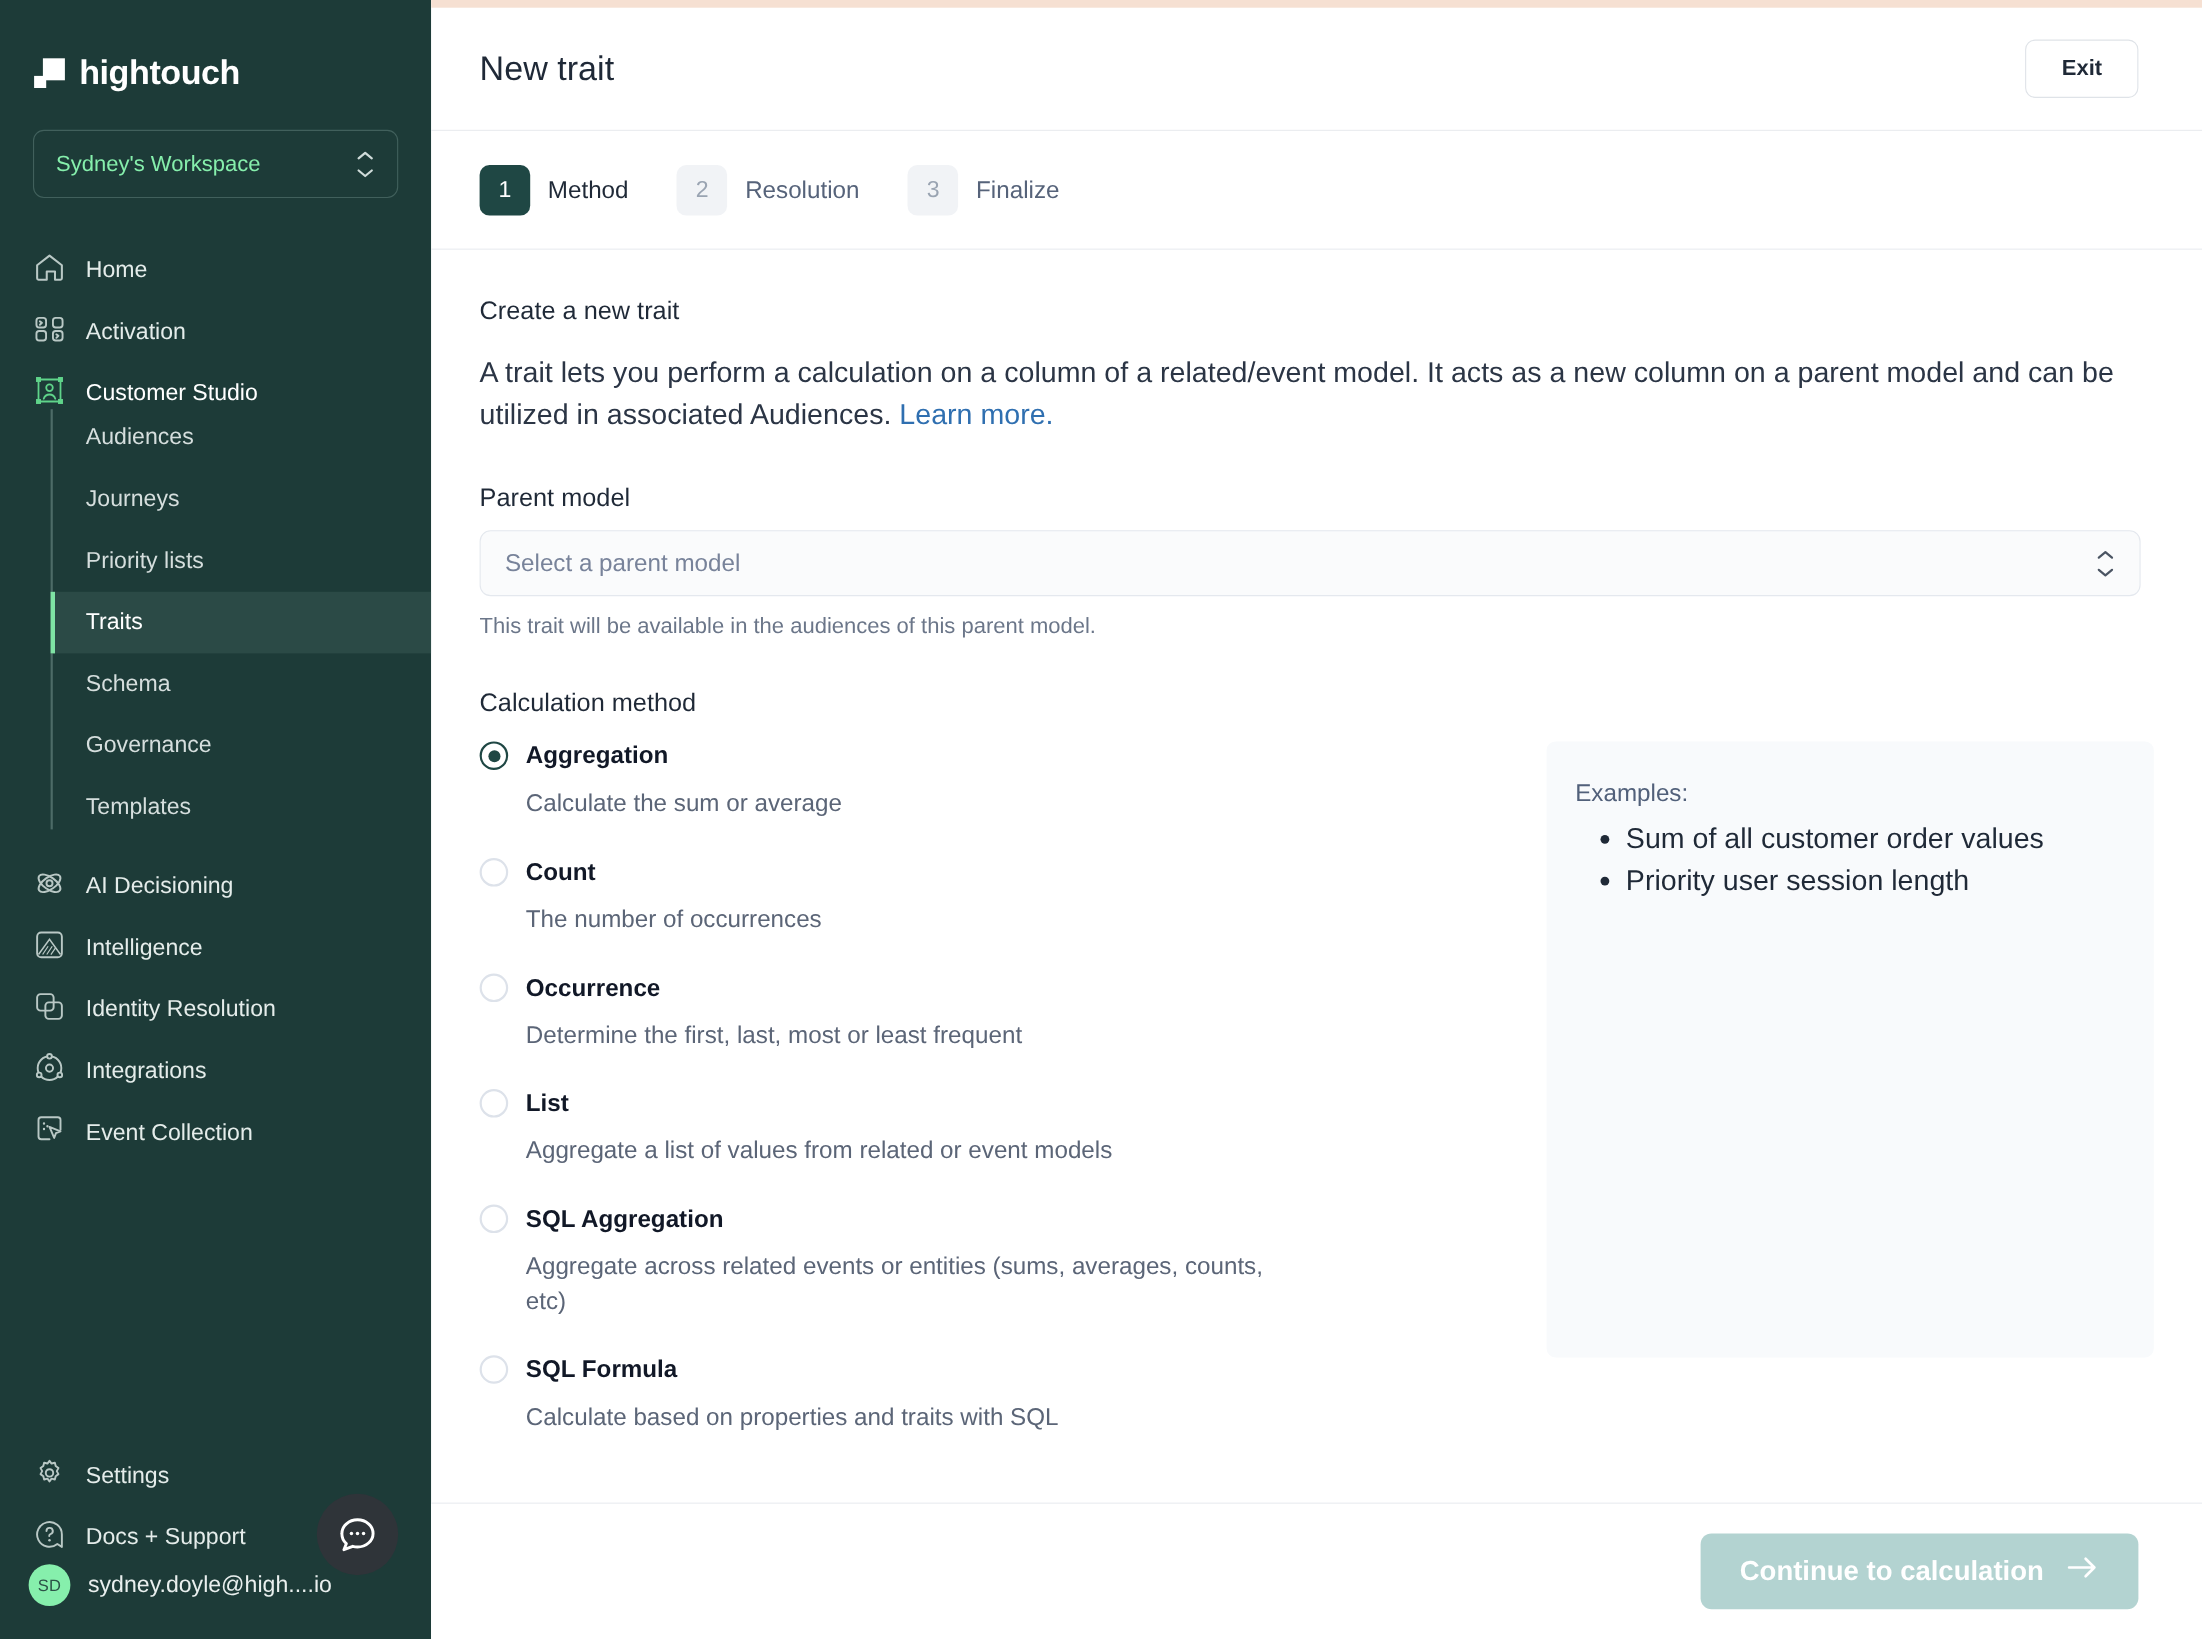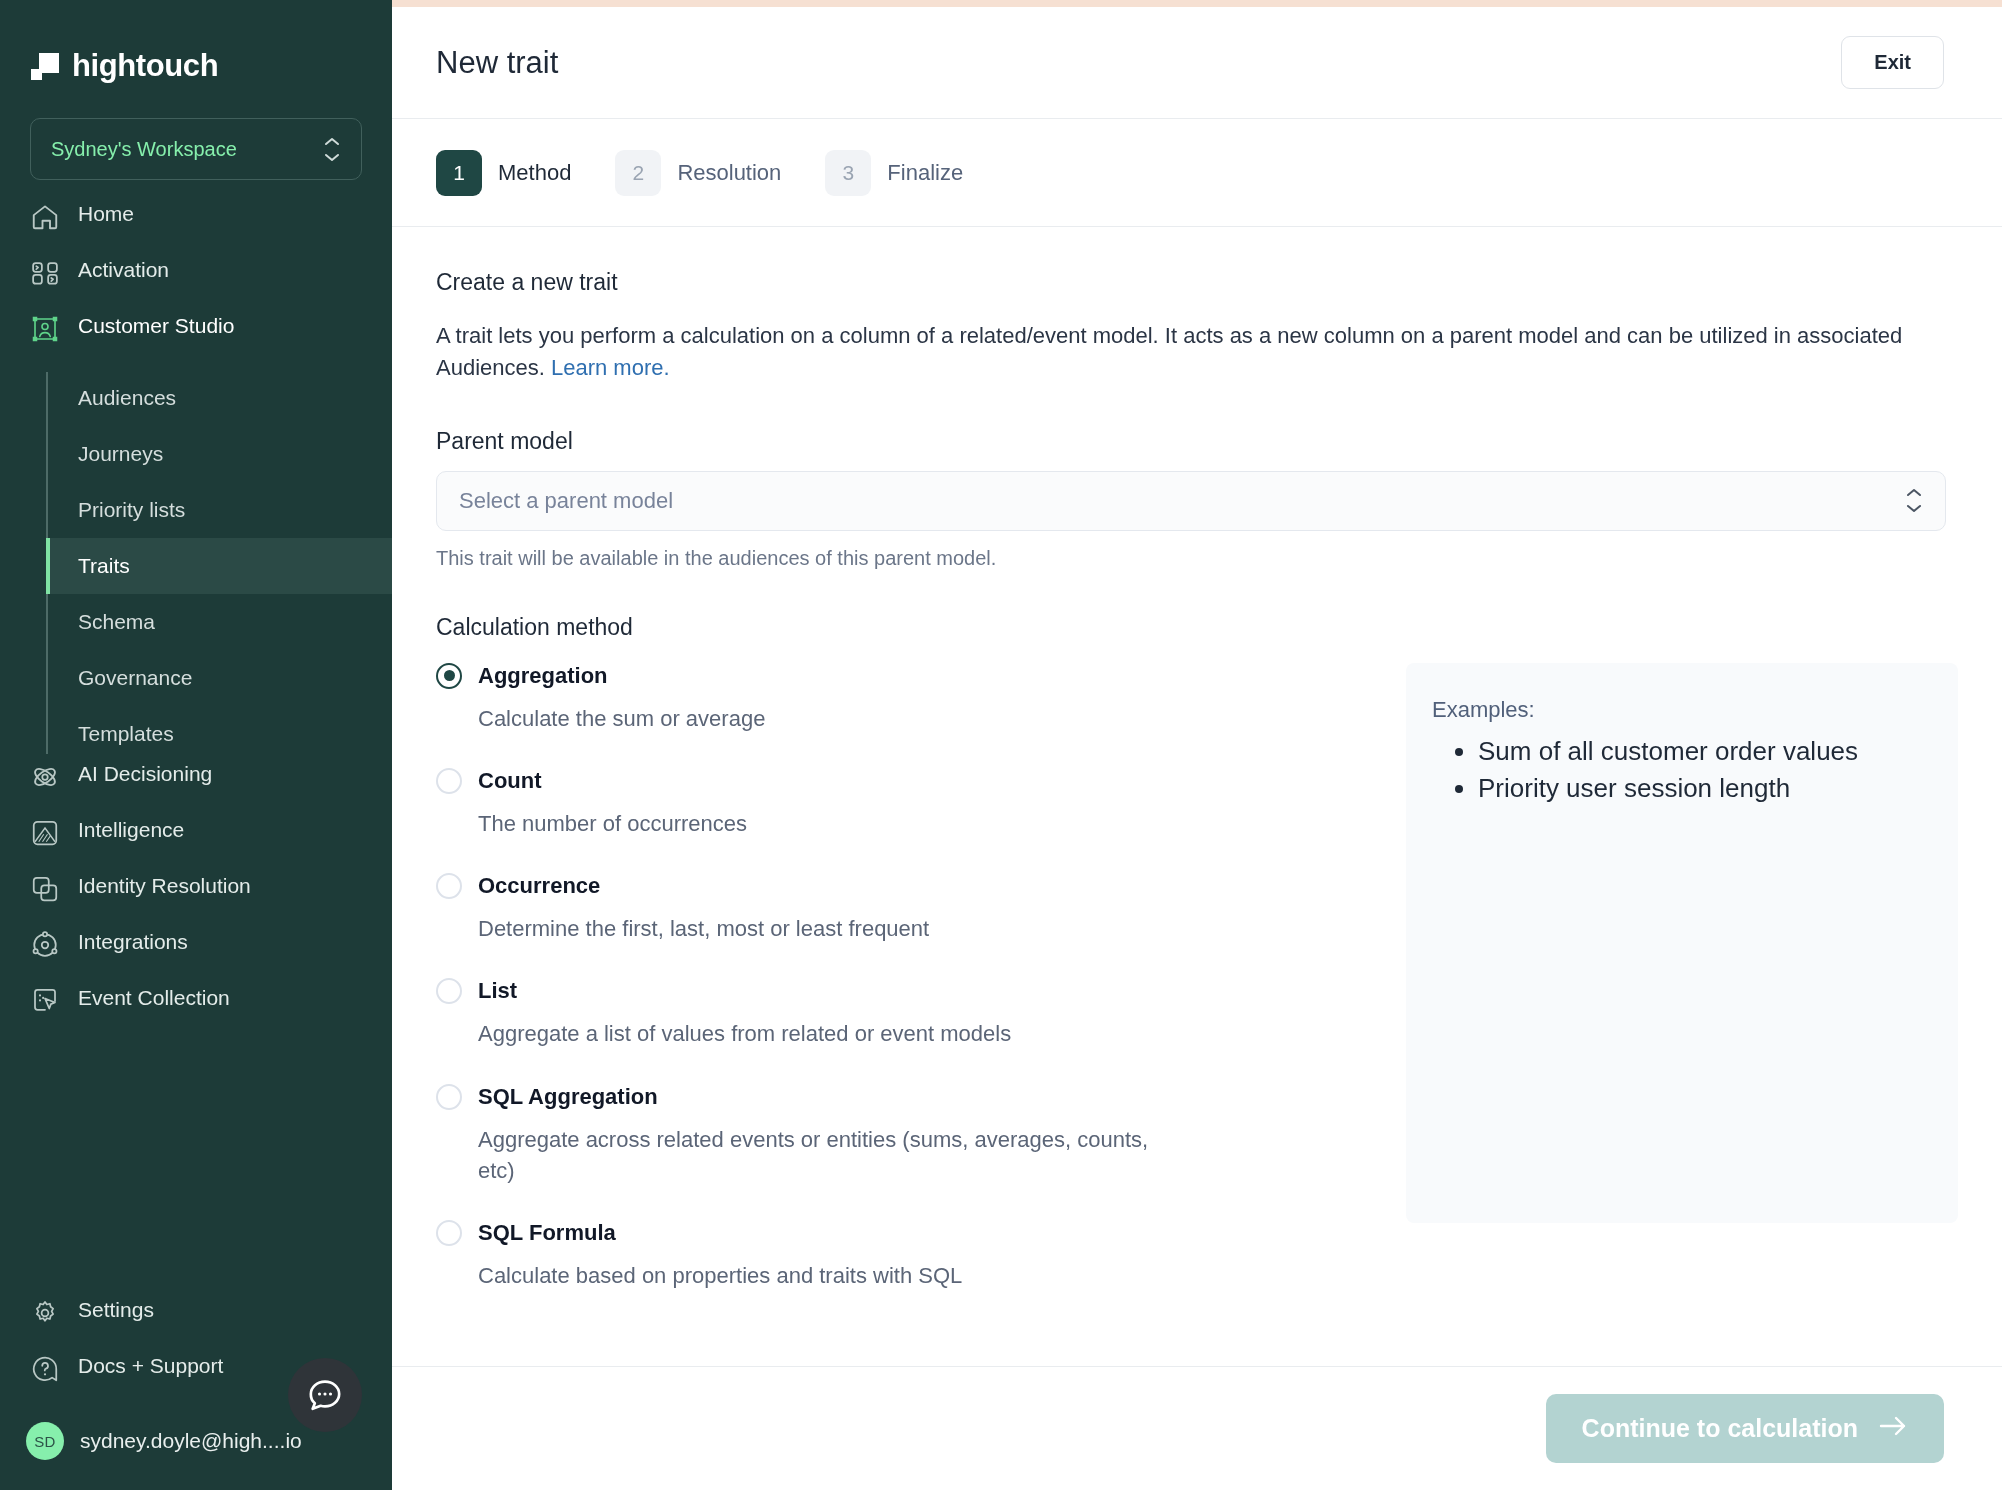--- a/index.html
+++ b/index.html
@@ -37,21 +37,21 @@
     border-radius: 10px;
     display: flex; align-items: center; justify-content: space-between;
     padding: 0 20px 0 20px;
     cursor: pointer;
   }
   .ws-select .ws-name { color: #86efac; font-size: 20px; }
   .ws-chevrons { display: flex; flex-direction: column; gap: 3px; color: #cfdbd9; }
 
   .nav { margin-top: 22px; flex: 1 1 auto; }
   .nav-item {
-    display: flex; align-items: flex-start; gap: 18px;
+    display: flex; align-items: flex-end; gap: 18px;
     height: 56px; padding-left: 30px;
     color: #e4ecea; font-size: 21px;
     cursor: pointer; position: relative;
   }
   .nav-item.active-parent { color: #ffffff; }
   .nav-icon { width: 30px; height: 30px; flex-shrink: 0; display: block; }
 
   .subnav { position: relative; margin-left: 46px; padding-left: 0; }
   .subnav::before {
     content: ""; position: absolute; left: 0; top: 2px; bottom: 8px;
@@ -132,21 +132,21 @@
   .step.active .step-label { color: #1f2937; }
   .step.inactive .step-label { color: #56637a; }
 
   .content {
     flex: 1 1 auto; overflow: hidden;
     padding: 42px 44px 0 44px;
     position: relative;
   }
   .sec-title { font-size: 23px; color: #1f2937; font-weight: 400; margin-bottom: 24px; }
   .sec-desc {
-    font-size: 22px; color: #2b3545; line-height: 1.45;
+    font-size: 26px; color: #2b3545; line-height: 1.45;
     max-width: 1530px; margin-bottom: 8px;
   }
   .sec-desc a { color: #2f6fb0; text-decoration: none; }
 
   .field-label { font-size: 23px; color: #1f2937; margin: 44px 0 16px 0; }
   .select-box {
     height: 60px; border: 1px solid #e4e8ee; border-radius: 10px;
     background: #fafbfc;
     display: flex; align-items: center; justify-content: space-between;
     padding: 0 22px; cursor: pointer; max-width: 1510px;

